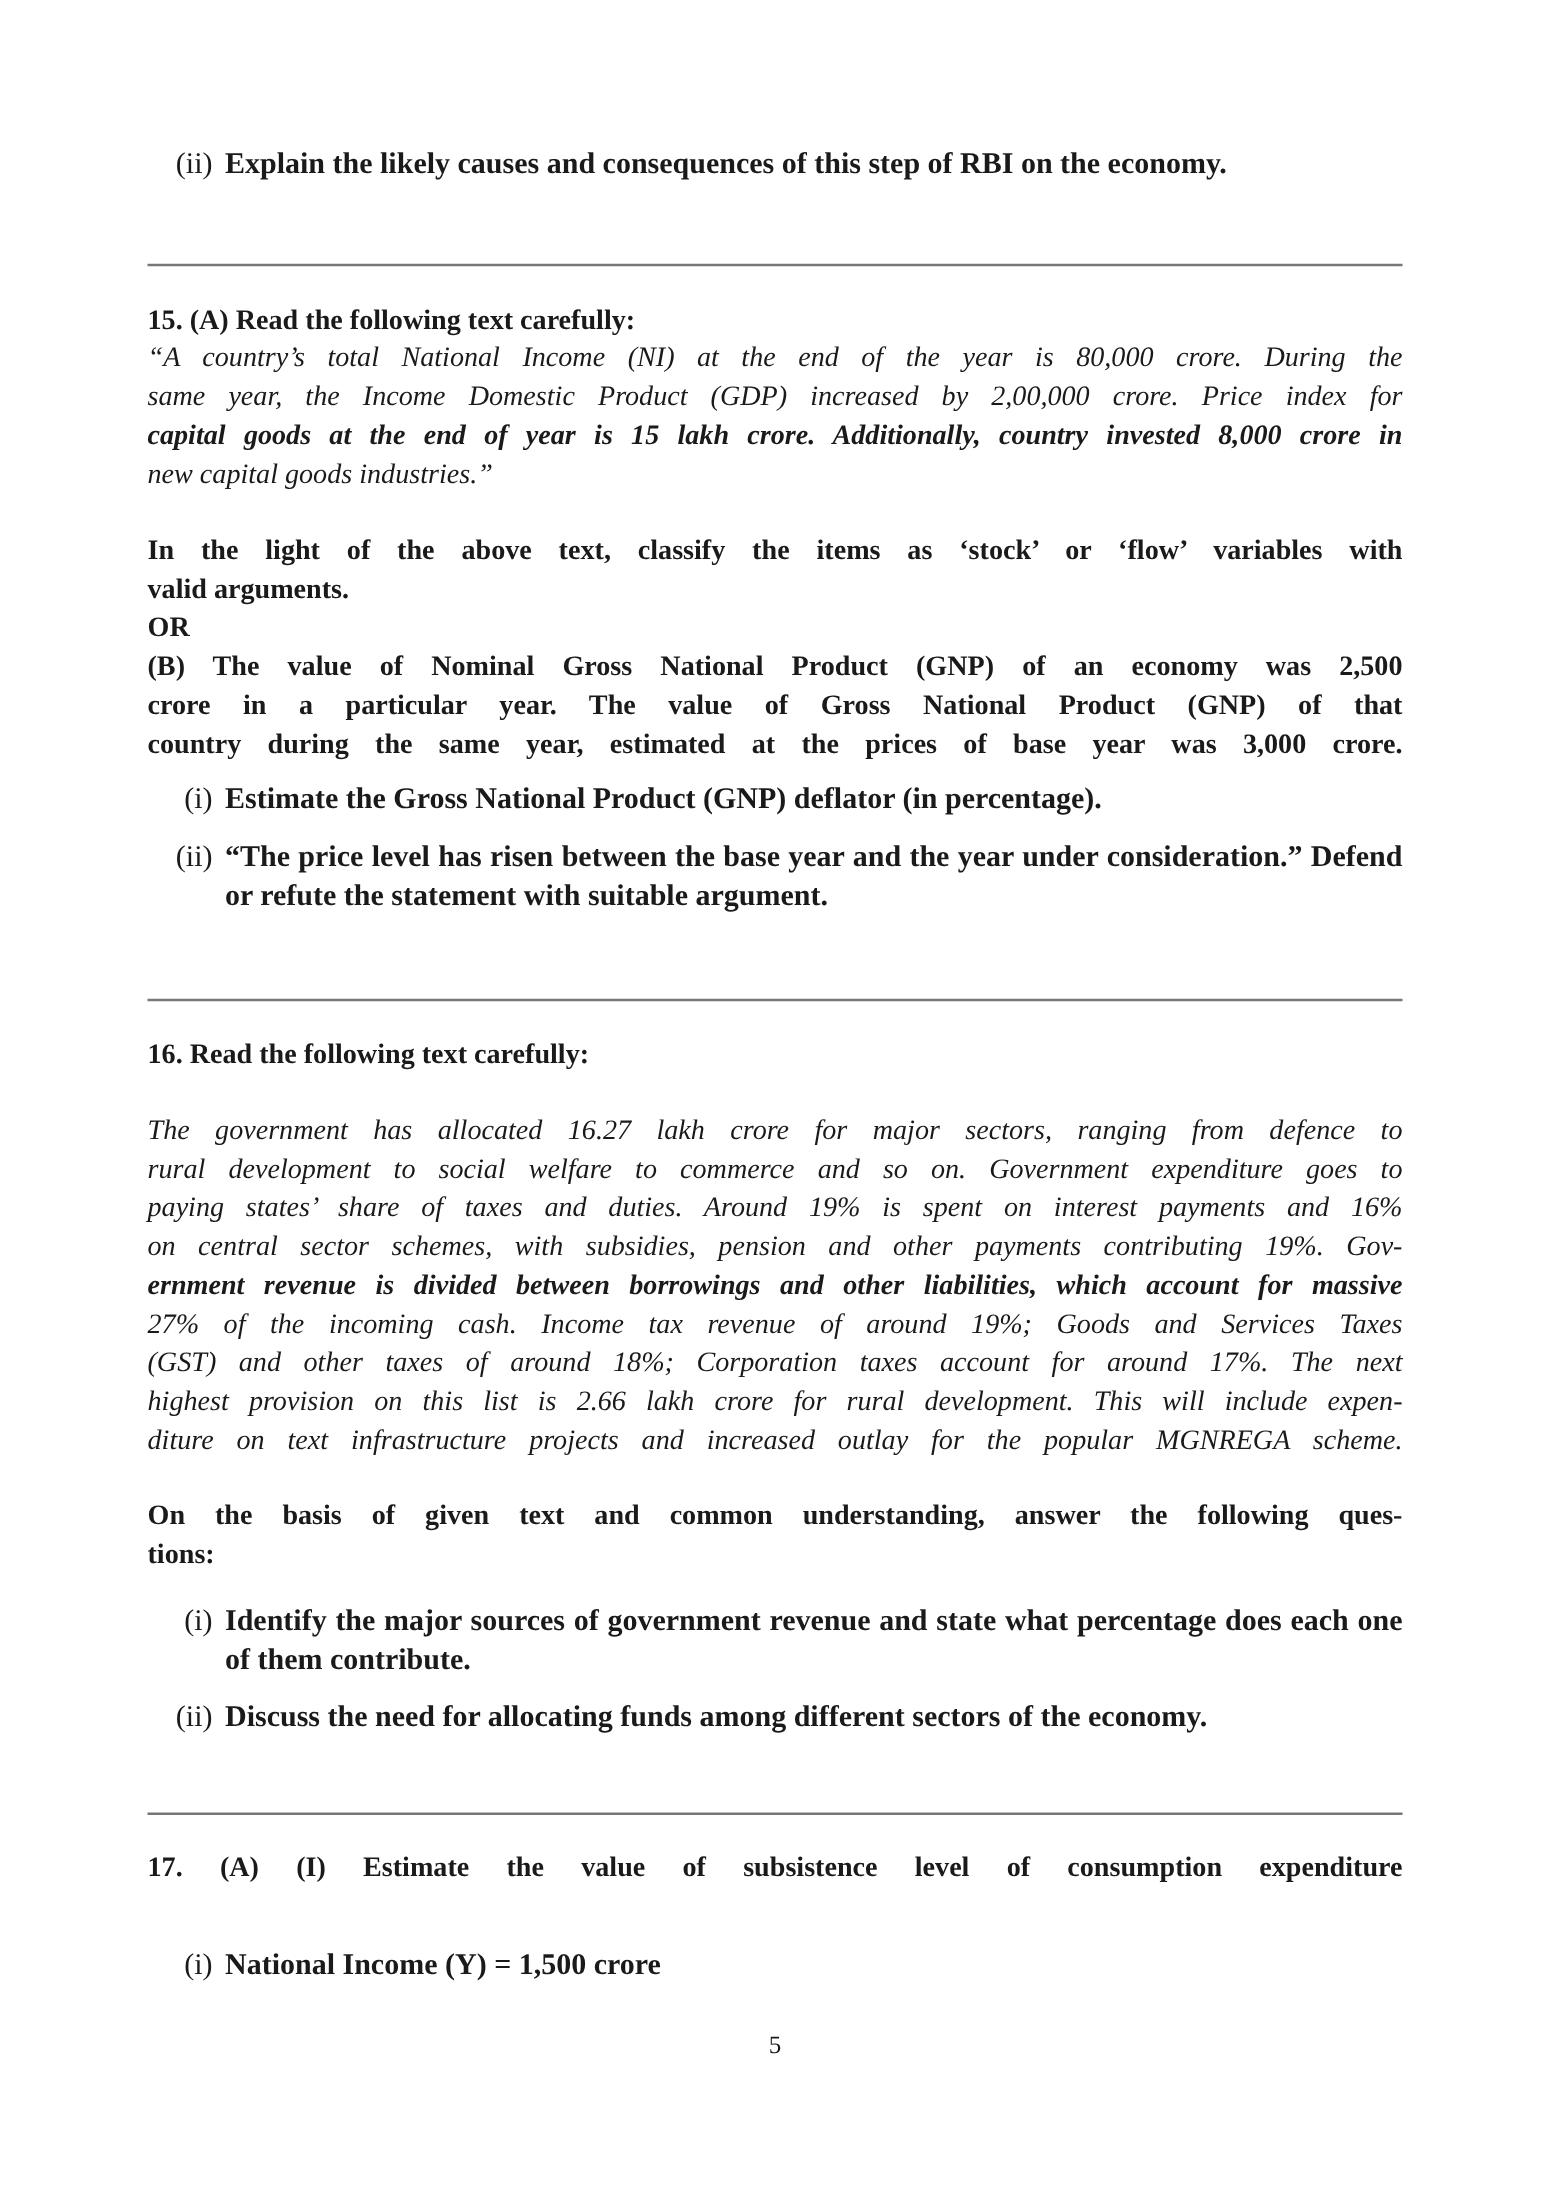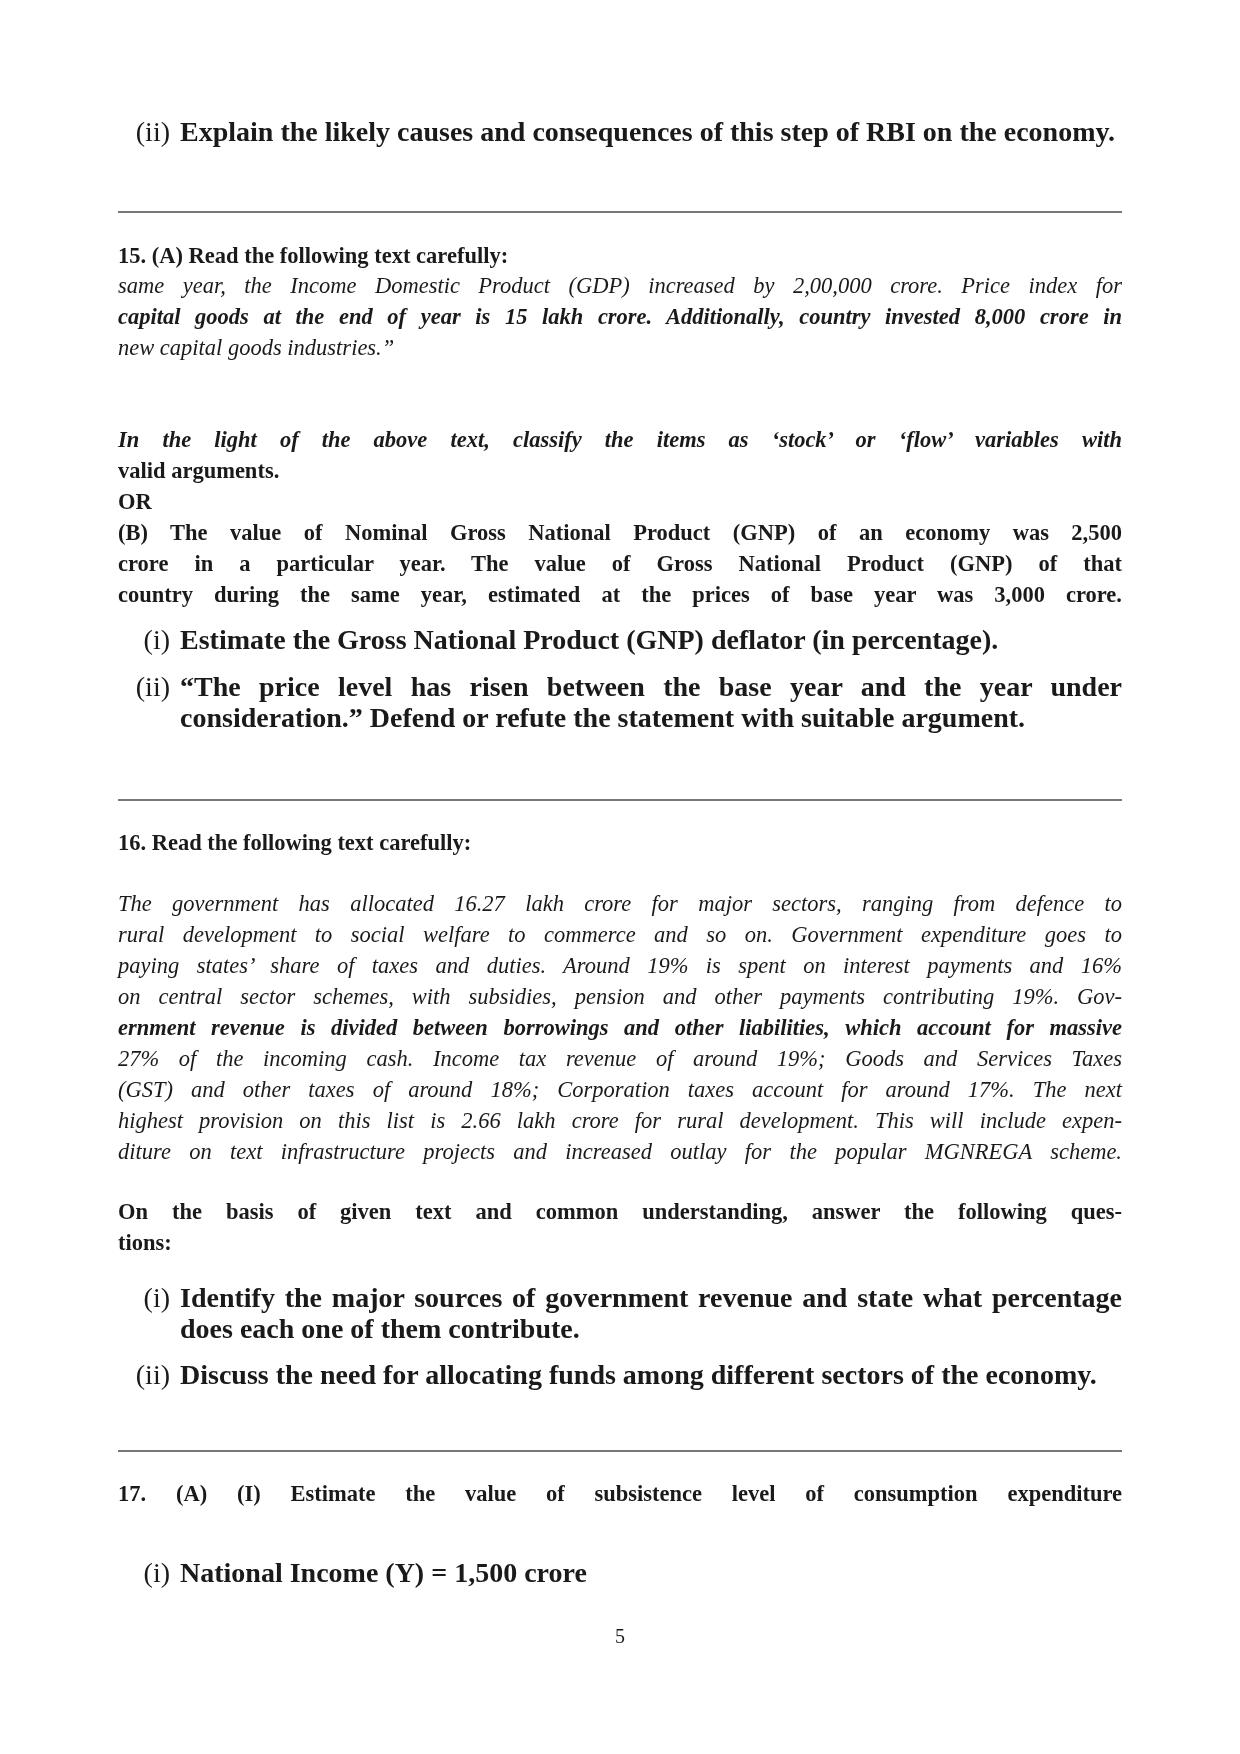--- a/index.html
+++ b/index.html
@@ -5,47 +5,48 @@
   html, body { margin: 0; padding: 0; background: #ffffff; }
   body { width: 1240px; height: 1754px; position: relative; overflow: hidden;
          font-family: "Liberation Serif", "DejaVu Serif", serif; color: #1a1a1a; }
   .page { position: absolute; left: 0; top: 0; width: 1240px; height: 1754px; }
   .abs { position: absolute; }
   .txt { font-size: 22.5px; line-height: 31px; }
   .bold { font-weight: bold; }
   .ital { font-style: italic; }
   .just { text-align: justify; text-align-last: left; }
   .rule { position: absolute; left: 118px; width: 1004px; height: 2px; background: #777777; }
-  .item { position: absolute; left: 126px; width: 996px; font-size: 28px; line-height: 31px; }
+  .item { position: absolute; left: 126px; width: 996px; font-size: 24px; line-height: 31px; }
   .item .lbl { position: absolute; left: 0; top: 0; width: 44px; text-align: right; }
   .item .body { margin-left: 54px; text-align: justify; text-align-last: left; font-weight: bold; }
   .pnum { position: absolute; left: 0; width: 1240px; text-align: center; top: 1625px; font-size: 20px; }
 </style>
 </head>
 <body>
 
 <div class="page">
 
   <div class="item" style="top:116px;">
     <span class="lbl">(ii)</span>
     <div class="body">Explain the likely causes and consequences of this step of RBI on the economy.</div>
   </div>
 
   <div class="rule" style="top:211px;"></div>
 
   <div class="abs txt bold" style="left:118px; top:240px; width:1004px;">15. (A) Read the following text carefully:</div>
 
   <div class="abs txt ital" style="left:118px; top:270px; width:1004px;">
+    <div class="just" style="text-align-last: justify;">“A country’s total National Income (NI) at the end of the year is  80,000 crore. During the</div>
     <div class="just" style="text-align-last: justify;">same year, the Income Domestic Product (GDP) increased by  2,00,000 crore. Price index for</div>
     <div class="just" style="text-align-last: justify; font-weight: bold;">capital goods at the end of year is  15 lakh crore. Additionally, country invested  8,000 crore in</div>
     <div>new capital goods industries.”</div>
   </div>
 
   <div class="abs txt bold" style="left:118px; top:424px; width:1004px;">
-    <div style="text-align: justify; text-align-last: justify; font-style: italic;">In the light of the above text, classify the items as ‘stock’ or ‘flow’ variables with</div>
+    <div style="text-align: justify; text-align-last: justify;">In the light of the above text, classify the items as ‘stock’ or ‘flow’ variables with</div>
     <div>valid arguments.</div>
     <div>OR</div>
     <div style="text-align: justify; text-align-last: justify;">(B) The value of Nominal Gross National Product (GNP) of an economy was  2,500</div>
     <div style="text-align: justify; text-align-last: justify;">crore in a particular year.  The value of Gross National Product (GNP) of that</div>
     <div style="text-align: justify; text-align-last: justify;">country during the same year, estimated at the prices of base year was  3,000 crore.</div>
   </div>
 
   <div class="item" style="top:624px;">
     <span class="lbl">(i)</span>
     <div class="body">Estimate the Gross National Product (GNP) deflator (in percentage).</div>

